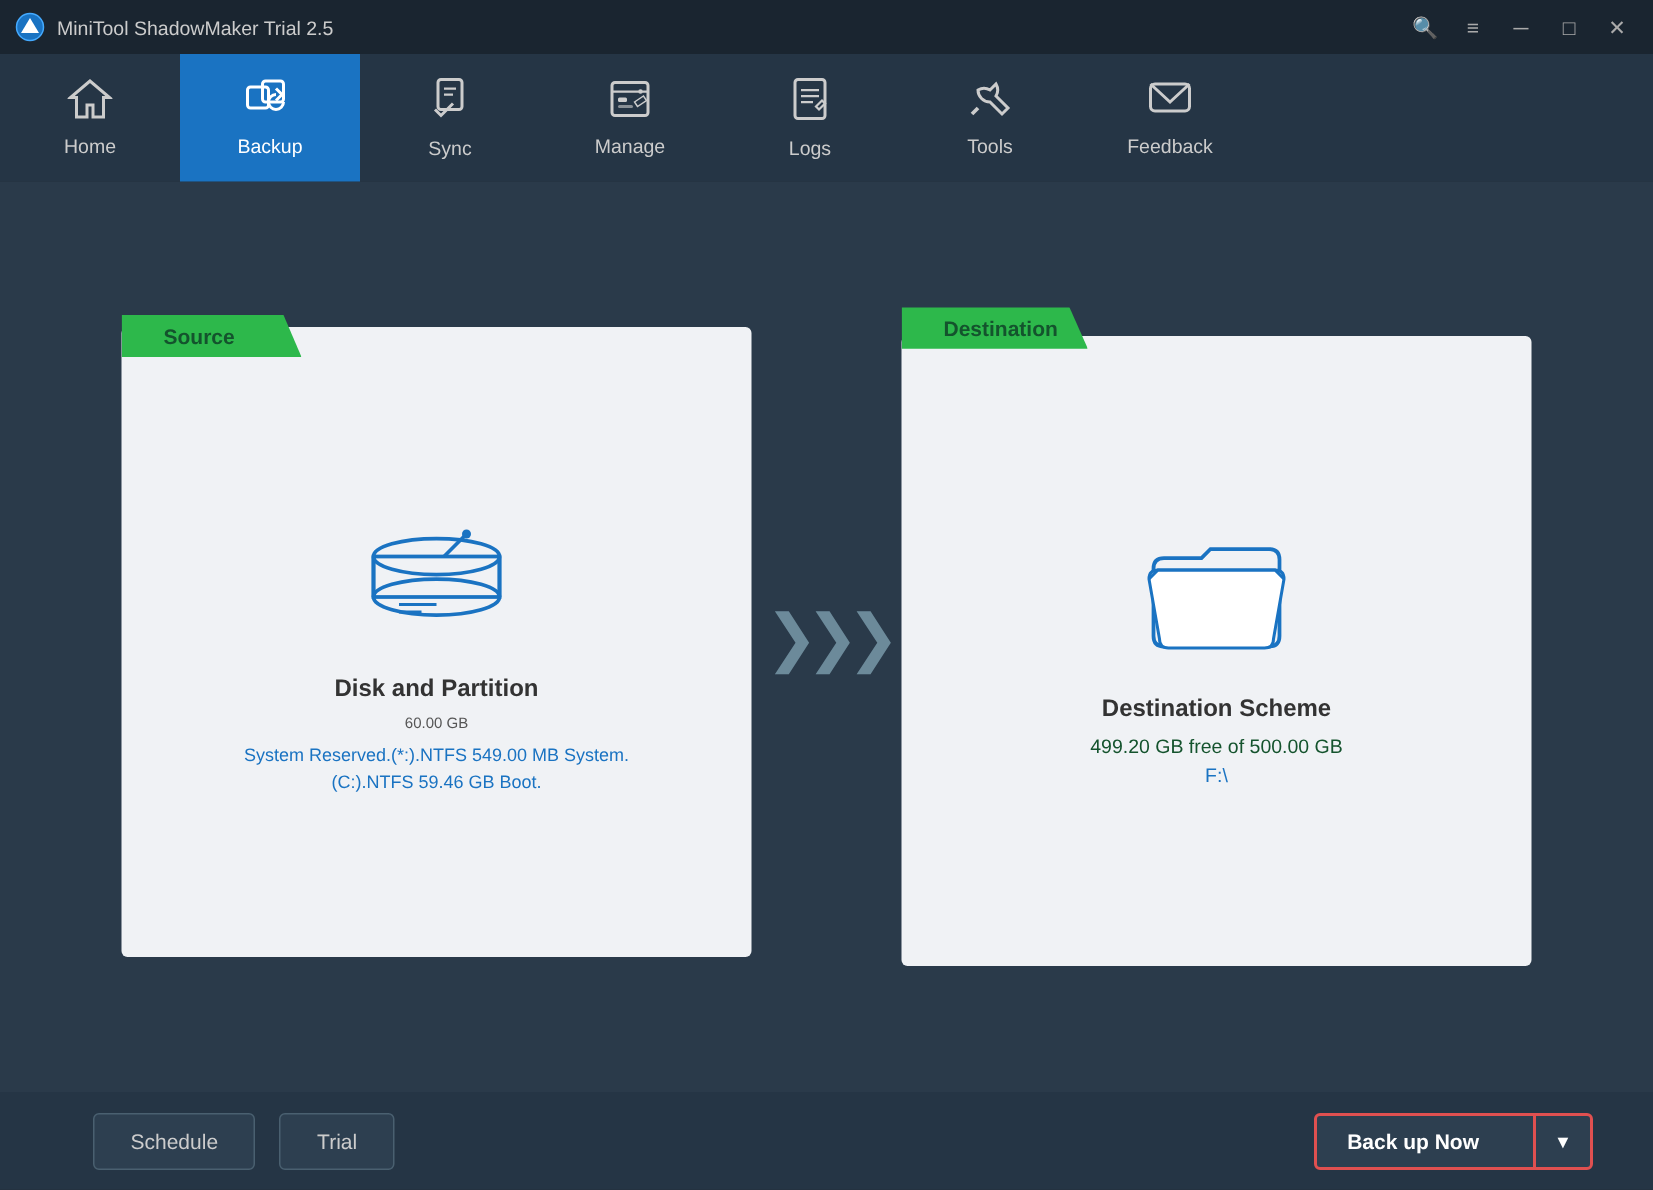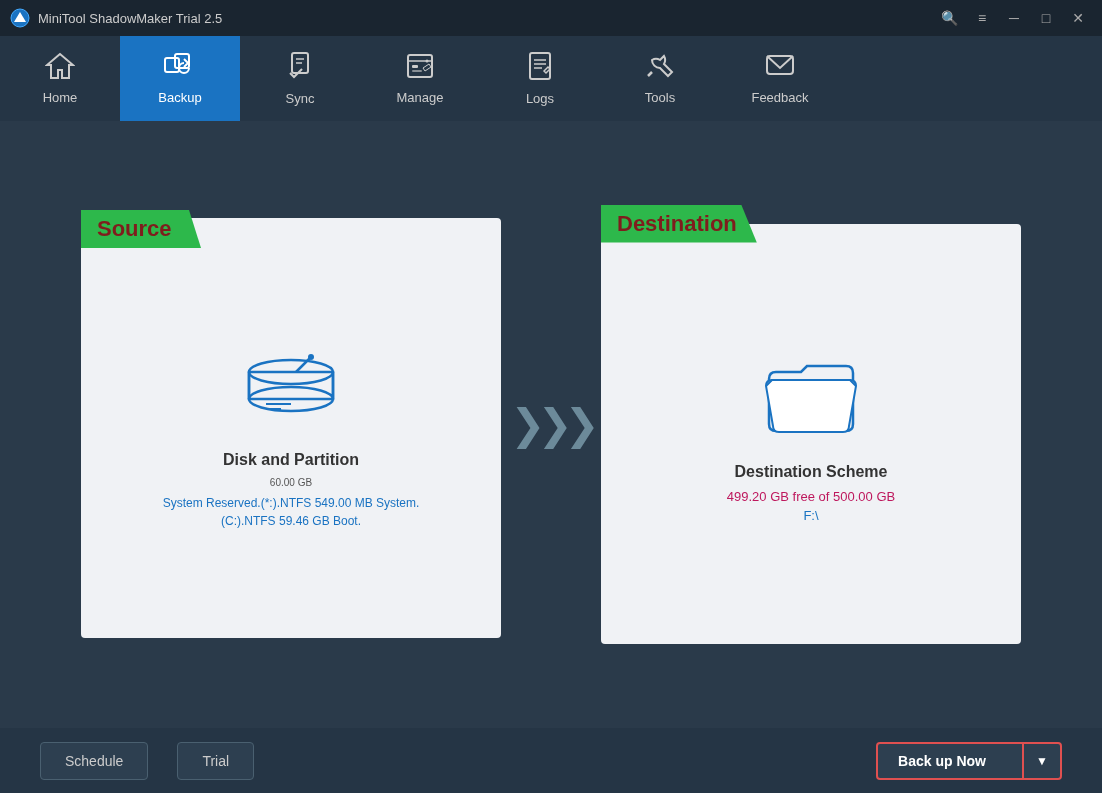--- a/index.html
+++ b/index.html
@@ -95,24 +95,24 @@
     .card-wrapper {
       flex: 1;
       max-width: 420px;
       position: relative;
     }
     .card-label {
       position: absolute;
       top: -1px;
       left: 0;
       background: #2db84b;
-      color: #7f1d1d;
-      font-size: 22px;
+      color: #14532d;
+      font-size: 14px;
       font-weight: bold;
-      padding: 6px 20px 6px 16px;
+      padding: 6px 20px 6px 28px;
       clip-path: polygon(0 0, 90% 0, 100% 100%, 0 100%);
       z-index: 2;
       min-width: 120px;
     }
     .card {
       background: #f0f2f5;
       border-radius: 4px;
       min-height: 420px;
       display: flex;
       flex-direction: column;
@@ -136,21 +136,21 @@
       color: #555;
       margin-bottom: 6px;
     }
     .card-detail {
       font-size: 12px;
       color: #1a73c2;
       line-height: 1.5;
     }
     .card-dest-free {
       font-size: 13px;
-      color: #be185d;
+      color: #14532d;
       margin-bottom: 4px;
     }
     .card-dest-path {
       font-size: 13px;
       color: #1a73c2;
     }
 
     
     .arrow-area {
       width: 100px;
@@ -169,21 +169,22 @@
     .bottom-bar {
       background: #253545;
       height: 65px;
       display: flex;
       align-items: center;
       padding: 0 40px;
       justify-content: space-between;
     }
     .bottom-left {
       display: flex;
-      gap: 29px;
+      gap: 16px;
+      margin-left: 22px;
     }
     .bottom-right {
       display: flex;
       gap: 10px;
       align-items: center;
     }
     .btn {
       height: 38px;
       padding: 0 24px;
       border-radius: 4px;

